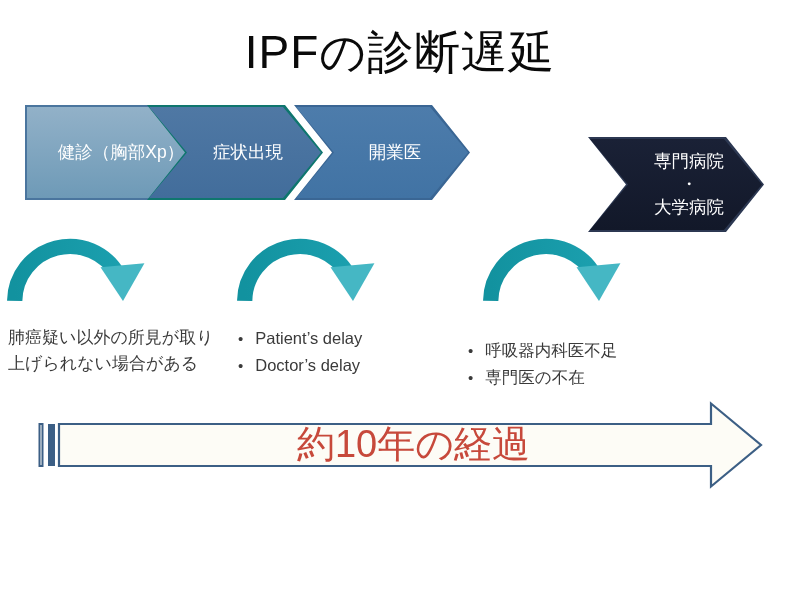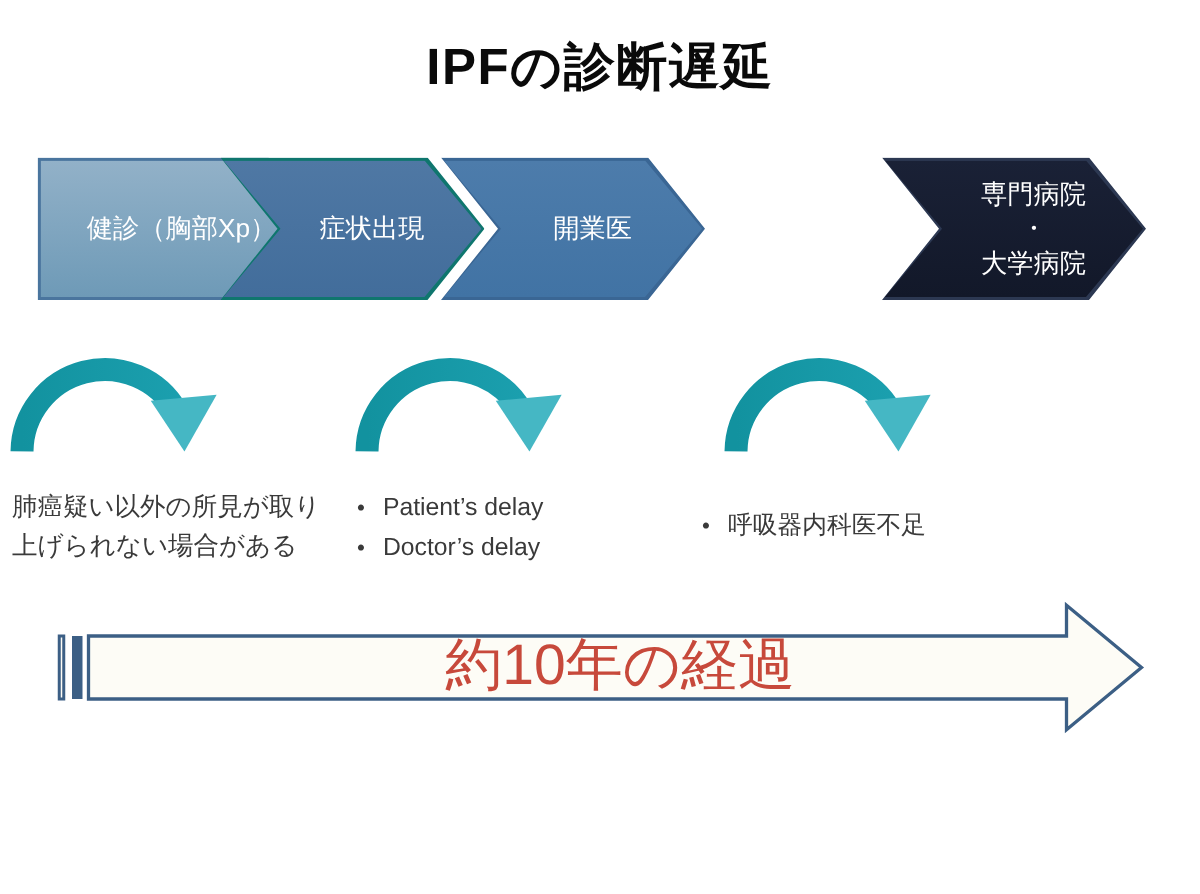--- a/index.html
+++ b/index.html
@@ -3,40 +3,40 @@
 <meta charset="utf-8">
 <style>
   html,body{margin:0;padding:0;background:#e8e8e8;}
   .slide{
     position:relative; width:800px; height:596px; background:#ffffff;
     font-family:"Liberation Sans","DejaVu Sans",sans-serif;
     overflow:hidden; margin:0 auto;
   }
   .title{
     position:absolute; left:0; right:0; top:22px;
-    text-align:center; font-size:34px; font-weight:700;
+    text-align:center; font-size:46px; font-weight:400;
     color:var(--title-color,#0a0a0a); letter-spacing:1px; margin:0;
   }
   
   .chevron{ position:absolute; top:105px; height:95px; }
   .chevron-fill{
     position:absolute; inset:2px;
     display:flex; align-items:center; justify-content:center;
   }
   .chev-first, .chev-first .chevron-fill{
     clip-path:polygon(0 0, calc(100% - 38px) 0, 100% 50%, calc(100% - 38px) 100%, 0 100%);
   }
   .chev-rest, .chev-rest .chevron-fill{
     clip-path:polygon(0 0, calc(100% - 38px) 0, 100% 50%, calc(100% - 38px) 100%, 0 100%, 38px 50%);
   }
   .chev-1{ left:25px;  width:150px; }
   .chev-2{ left:147px; width:176px; }
   .chev-3{ left:294px; width:176px; }
   .chev-4{ left:441px; width:176px; }
-  .chev-5{ left:588px; width:176px; }
+  .chev-5{ left:588px; width:176px;margin-top:32px; }
   .chev-rest .chevron-fill{ padding-left:26px; }
   .stage-label{
     color:var(--stage-text,#fff); font-size:17.5px; line-height:1.3;
     text-align:center; white-space:pre-line;
   }
   
   .curve{ position:absolute; top:209px; width:144px; height:94px; }
   .curve-1{ left:5px; }
   .curve-2{ left:235px; }
   .curve-3{ left:481px; }
@@ -118,20 +118,21 @@
   <div class="note note-2">
     <ul>
       <li>Patient’s delay</li>
       <li>Doctor’s delay</li>
     </ul>
   </div>
 
   <div class="note note-3">
     <ul>
       <li>呼吸器内科医不足</li>
+      <li>専門医の不在</li>
     </ul>
   </div>
 
   <div class="timeline">
     <svg viewBox="0 0 726 88">
       <rect x="1.5" y="23" width="3" height="42" fill="var(--timeline-fill,#fdfcf6)" stroke="var(--timeline-border,#3c5f85)" stroke-width="2"></rect>
       <rect x="10" y="23" width="7" height="42" fill="var(--timeline-border,#3c5f85)"></rect>
       <path d="M21,23 L673,23 L673,2.5 L723,44 L673,85.5 L673,65 L21,65 Z" fill="var(--timeline-fill,#fdfcf6)" stroke="var(--timeline-border,#3c5f85)" stroke-width="2.2" stroke-linejoin="miter"></path>
     </svg>
     <div class="timeline-label">約10年の経過</div>

